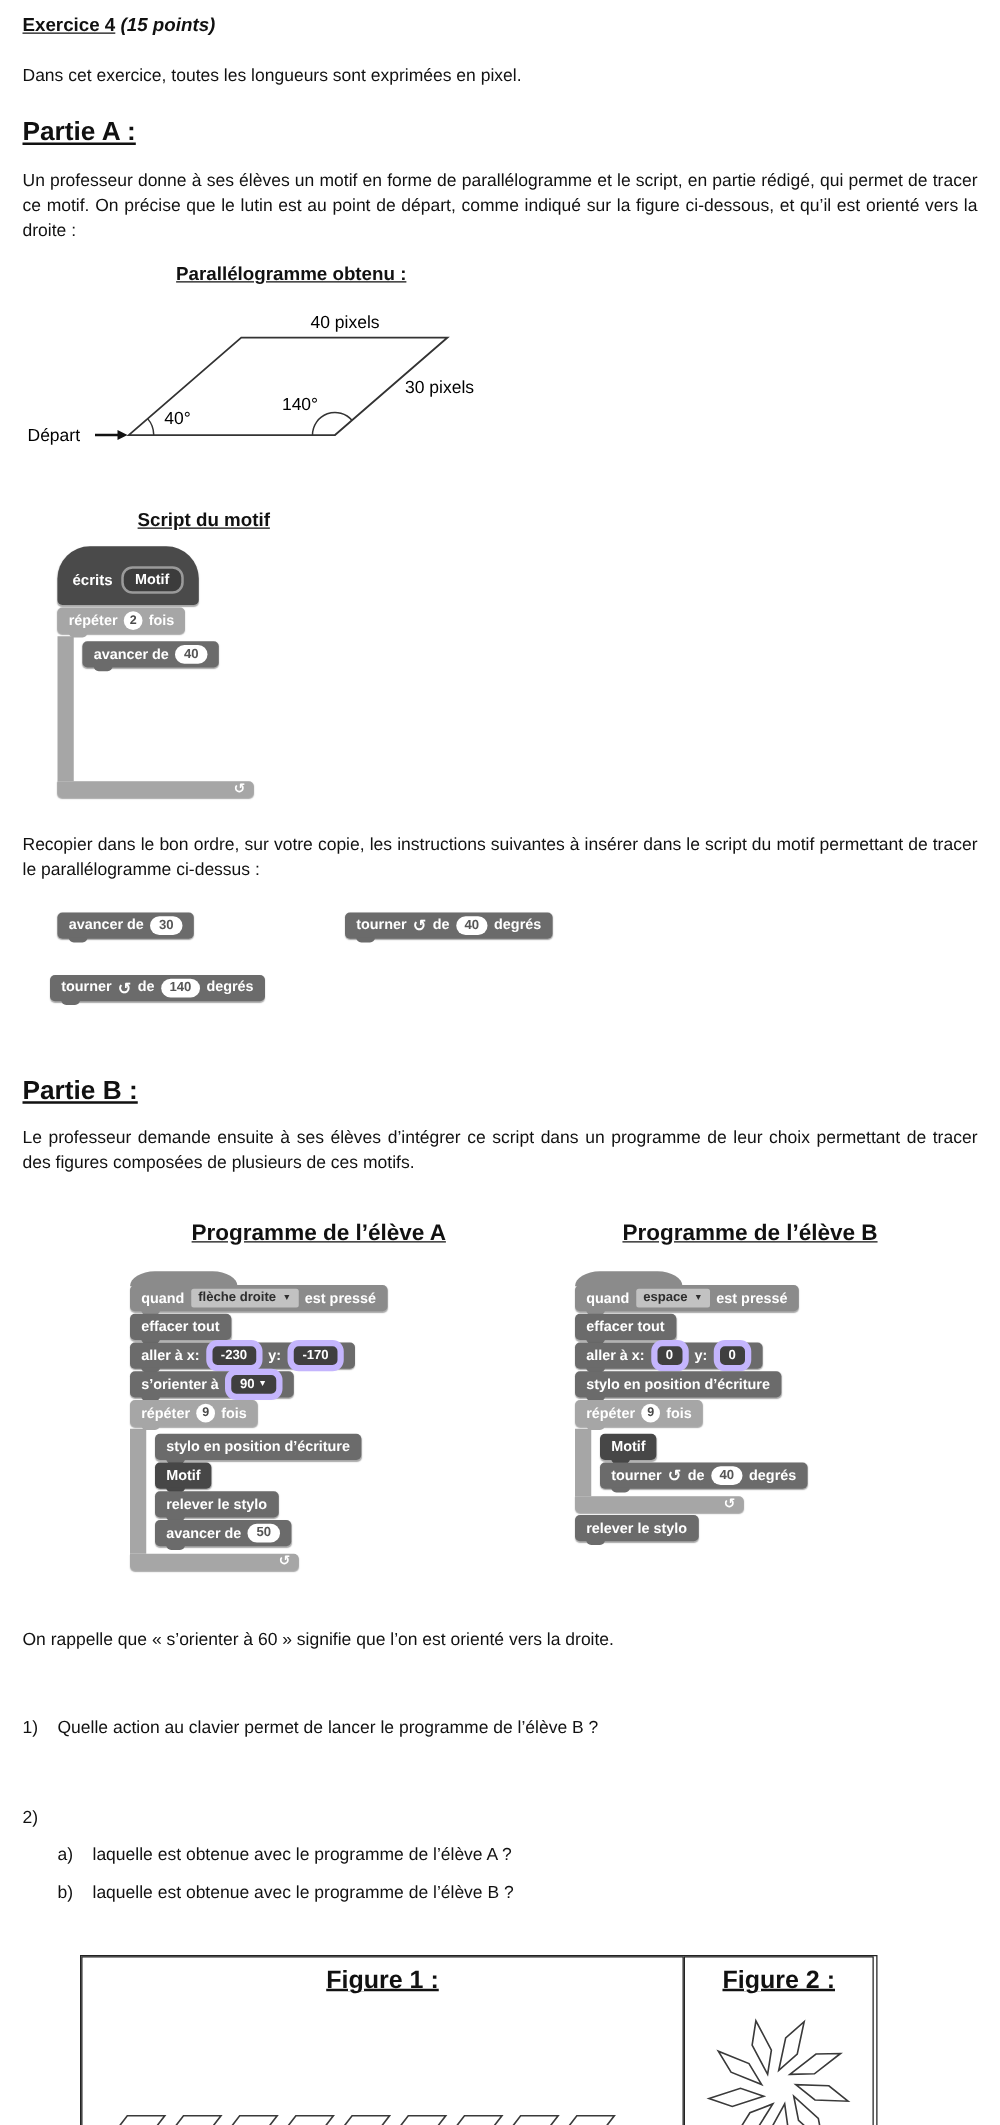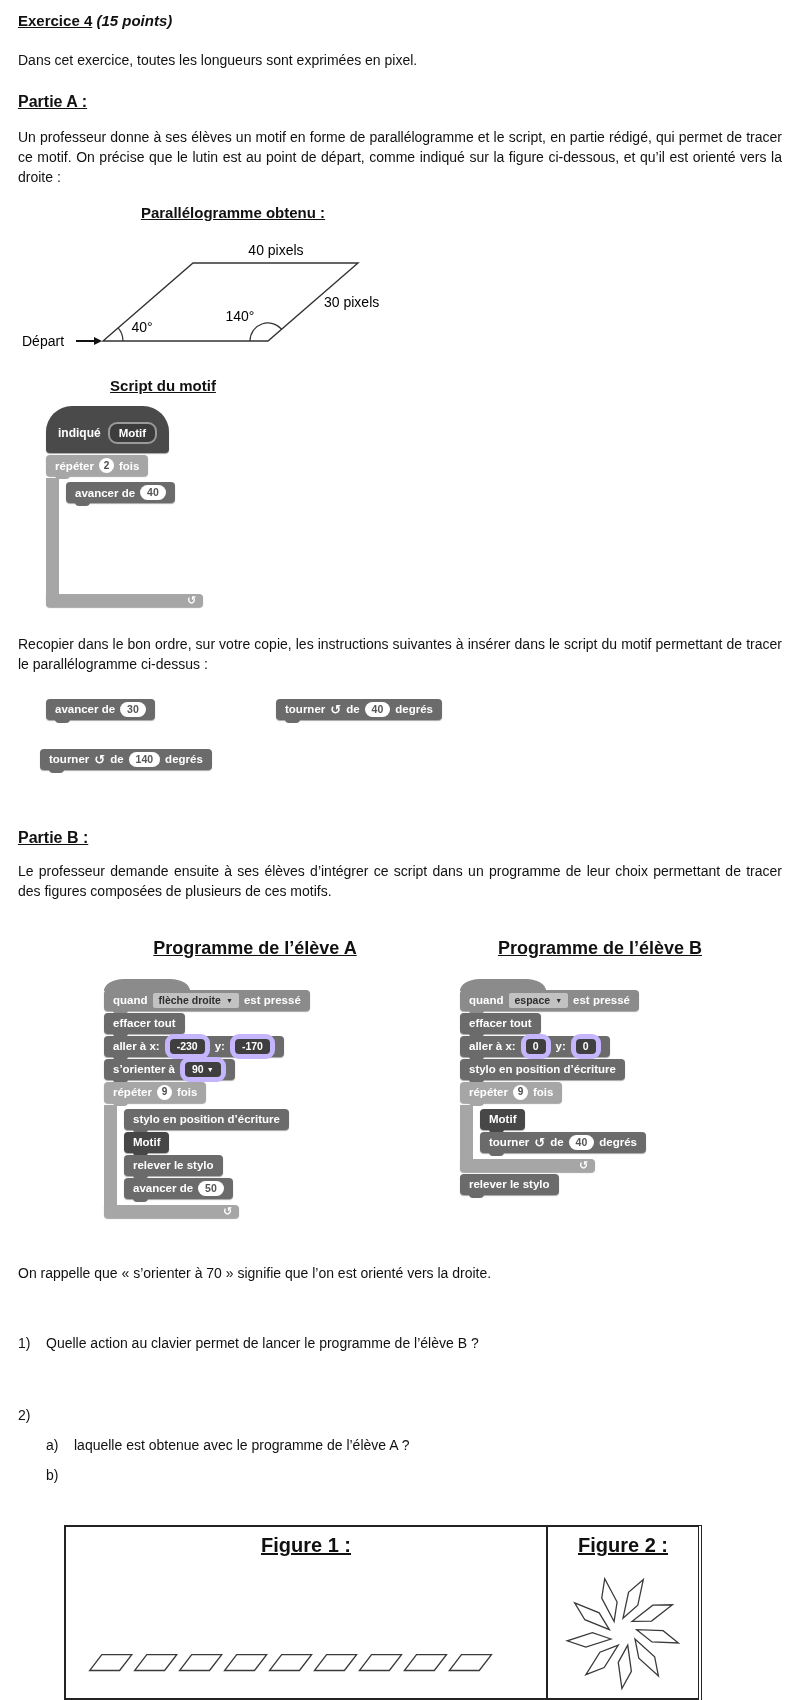--- a/index.html
+++ b/index.html
@@ -8,28 +8,28 @@
         box-sizing:border-box;padding:8px 18px;overflow:hidden;}
   .u{text-decoration:underline;}
   .b{font-weight:bold;}
   .i{font-style:italic;}
   p{margin:0;}
   .just{text-align:justify;}
 
   
   .ex-title{font-size:15px;margin-top:2px;}
   .intro{margin-top:20px;}
-  .part-head{font-size:16px;font-weight:bold;text-decoration:underline;margin-top:20px;}
+  .part-head{font-size:21px;font-weight:bold;text-decoration:underline;margin-top:20px;}
 
   
   .figrow{display:flex;margin-top:14px;flex-direction:column;}
   .fig-left{width:470px;}
   .fig-left-title{text-align:center;font-weight:bold;font-size:15px;text-decoration:underline;margin-left:-40px;}
   .fig-right{width:270px;margin-left:10px;}
-  .fig-right-title{text-align:center;font-weight:bold;font-size:15px;text-decoration:underline;margin-bottom:10px;}
+  .fig-right-title{text-align:center;font-weight:bold;font-size:15px;text-decoration:underline;margin-bottom:10px;margin-top:24px;}
   svg text{font-family:"Liberation Sans","DejaVu Sans",sans-serif;}
 
   
   .script{display:flex;flex-direction:column;align-items:flex-start;}
   .blk{position:relative;display:inline-flex;align-items:center;gap:5px;height:21px;
        padding:0 9px;border-radius:4px;color:#fff;font-weight:bold;font-size:11.5px;
        white-space:nowrap;box-shadow:0 1px 1px rgba(0,0,0,.35);margin-bottom:2px;justify-content:center;}
   .blk::after{content:"";position:absolute;left:9px;bottom:-3px;width:15px;height:4px;
        background:inherit;border-radius:0 0 4px 4px;}
   .dark{background:#6b6b6b;}
@@ -120,21 +120,21 @@
         <text x="222" y="80" font-size="14" text-anchor="middle">140°</text>
         <text x="124" y="91" font-size="14" text-anchor="middle">40°</text>
         <text x="4" y="105" font-size="14" text-anchor="start">Départ</text>
       </svg>
     </div>
 
     <div class="fig-right">
       <p class="fig-right-title">Script du motif</p>
       <div class="script" style="margin-left:18px;">
         <div class="define-wrap">
-          <span>indiqué</span>
+          <span>écrits</span>
           <span class="motif-slot">Motif</span>
         </div>
         <div class="cblock" style="margin-top:2px;">
           <div class="blk light">
             <span>répéter</span>
             <span class="count">2</span>
             <span>fois</span>
           </div>
           <div class="c-body" style="min-height:108px;">
             <div class="blk dark">
@@ -280,36 +280,37 @@
             <span class="loop-icon">↻</span>
           </div>
         </div>
         <div class="blk dark">
           <span>relever le stylo</span>
         </div>
       </div>
     </div>
   </div>
 
-  <p class="rappel">On rappelle que « s’orienter à 70 » signifie que l’on est orienté vers la droite.</p>
+  <p class="rappel">On rappelle que « s’orienter à 60 » signifie que l’on est orienté vers la droite.</p>
 
   <div class="q q1">
     <span class="qnum">1)</span>
     <span>Quelle action au clavier permet de lancer le programme de l’élève B ?</span>
   </div>
 
   <div class="q q2">
     <span class="qnum">2)</span>
   </div>
   <div class="q sub">
     <span class="qnum">a)</span>
     <span>laquelle est obtenue avec le programme de l’élève A ?</span>
   </div>
   <div class="q sub">
     <span class="qnum">b)</span>
+    <span>laquelle est obtenue avec le programme de l’élève B ?</span>
   </div>
 
   <div class="figtable">
     <div class="cell r1">
       <span class="cell-title">Figure 1 :</span>
       <svg width="470" height="148" viewBox="0 0 470 148">
           <polygon points="4,118 36,118 49,101 17,101" fill="none" stroke="#3a3a3a" stroke-width="1.4"></polygon>
           <polygon points="52,118 84,118 97,101 65,101" fill="none" stroke="#3a3a3a" stroke-width="1.4"></polygon>
           <polygon points="100,118 132,118 145,101 113,101" fill="none" stroke="#3a3a3a" stroke-width="1.4"></polygon>
           <polygon points="148,118 180,118 193,101 161,101" fill="none" stroke="#3a3a3a" stroke-width="1.4"></polygon>

